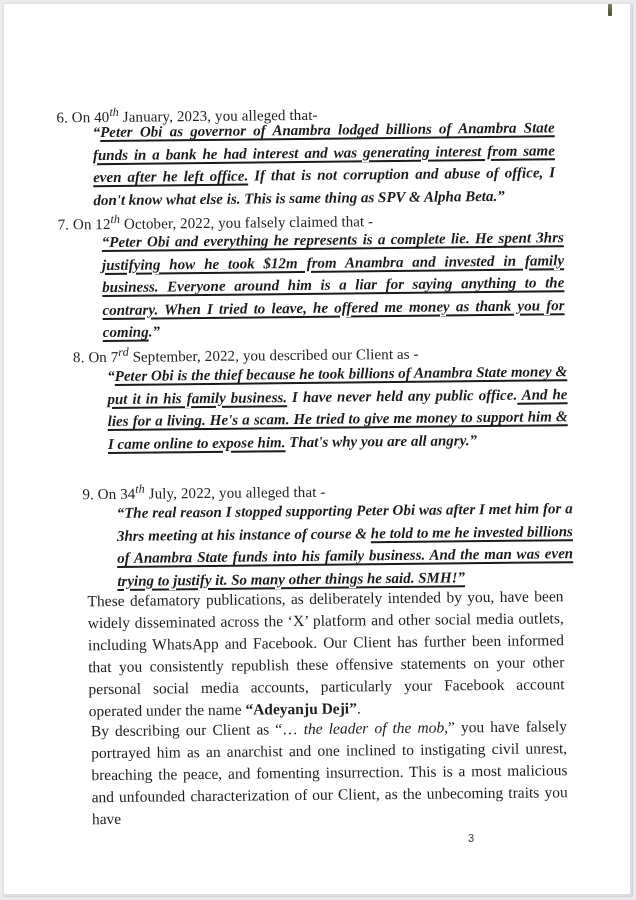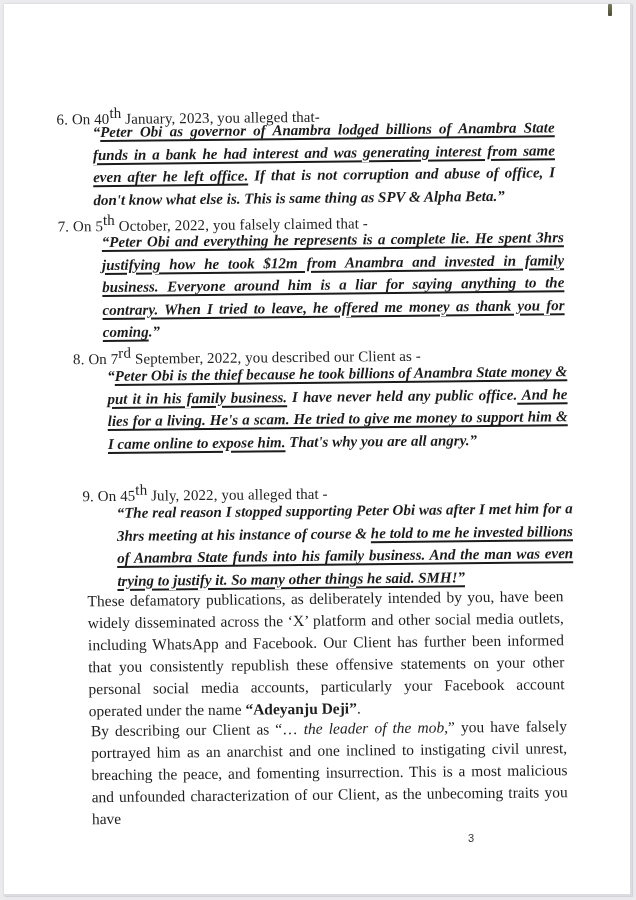--- a/index.html
+++ b/index.html
@@ -26,21 +26,21 @@
     position:absolute; left:0; top:0; width:626px; height:890px;
     transform: rotate(-0.6deg);
     transform-origin: 300px 450px;
   }
   .item-head {
     position:absolute;
     font-size:15px;
     letter-spacing:0.1px;
     color:#222;
   }
-  .item-head sup { font-size:15px; }
+  .item-head sup { font-size:12px;font-style:italic; }
   .quote {
     position:absolute;
     font-style:italic; font-weight:bold;
     font-size:15px; line-height:22.5px;
     color:#1c1c1c;
     text-align:justify;
   }
   .quote u {
     text-decoration:underline;
     text-decoration-thickness:1.5px;
@@ -70,37 +70,37 @@
   <div class="item-head" style="left:60px; top:103px;">
     <span>6.</span>
     <span>On 40</span><sup>th</sup><span> January, 2023, you alleged that-</span>
   </div>
   <div class="quote" style="left:96px; top:119px; width:462px;">
     <span>“</span><u>Peter Obi as governor of Anambra lodged billions of Anambra State funds in a bank he had interest and was generating interest from same even after he left office.</u><span> If that is not corruption and abuse of office, I don't know what else is. This is same thing as SPV &amp; Alpha Beta.”</span>
   </div>
 
   <div class="item-head" style="left:60px; top:210px;">
     <span>7.</span>
-    <span>On 5</span><sup>th</sup><span> October, 2022, you falsely claimed that -</span>
+    <span>On 12</span><sup>th</sup><span> October, 2022, you falsely claimed that -</span>
   </div>
   <div class="quote" style="left:104px; top:229px; width:462px;">
     <u>“Peter Obi and everything he represents is a complete lie. He spent 3hrs justifying how he took $12m from Anambra and invested in family business. Everyone around him is a liar for saying anything to the contrary. When I tried to leave, he offered me money as thank you for coming</u><span>.”</span>
   </div>
 
   <div class="item-head" style="left:74px; top:343px;">
     <span>8.</span>
     <span>On 7</span><sup>rd</sup><span> September, 2022, you described our Client as -</span>
   </div>
   <div class="quote" style="left:108px; top:363px; width:460px;">
     <span>“</span><u>Peter Obi is the thief because he took billions of Anambra State money &amp; put it in his family business.</u><span> I have never held any public office.</span><u> And he lies for a living. He's a scam. He tried to give me money to support him &amp; I came online to expose him.</u><span> That's why you are all angry.”</span>
   </div>
 
   <div class="item-head" style="left:82px; top:480px;">
     <span>9.</span>
-    <span>On 45</span><sup>th</sup><span> July, 2022, you alleged that -</span>
+    <span>On 34</span><sup>th</sup><span> July, 2022, you alleged that -</span>
   </div>
   <div class="quote" style="left:116px; top:500px; width:456px;">
     <span>“The real reason I stopped supporting Peter Obi was after I met him for a 3hrs meeting at his instance of course &amp; </span><u>he told to me he invested billions of Anambra State funds into his family business. And the man was even trying to justify it. So many other things he said. SMH!”</u>
   </div>
 
   <div class="para" style="left:86px; top:588px; width:476px;">
     <span>These defamatory publications, as deliberately intended by you, have been widely disseminated across the ‘X’ platform and other social media outlets, including WhatsApp and Facebook. Our Client has further been informed that you consistently republish these offensive statements on your other personal social media accounts, particularly your Facebook account operated under the name </span><b>“Adeyanju Deji”</b><span>.</span>
   </div>
 
   <div class="para" style="left:88px; top:718px; width:476px;">

